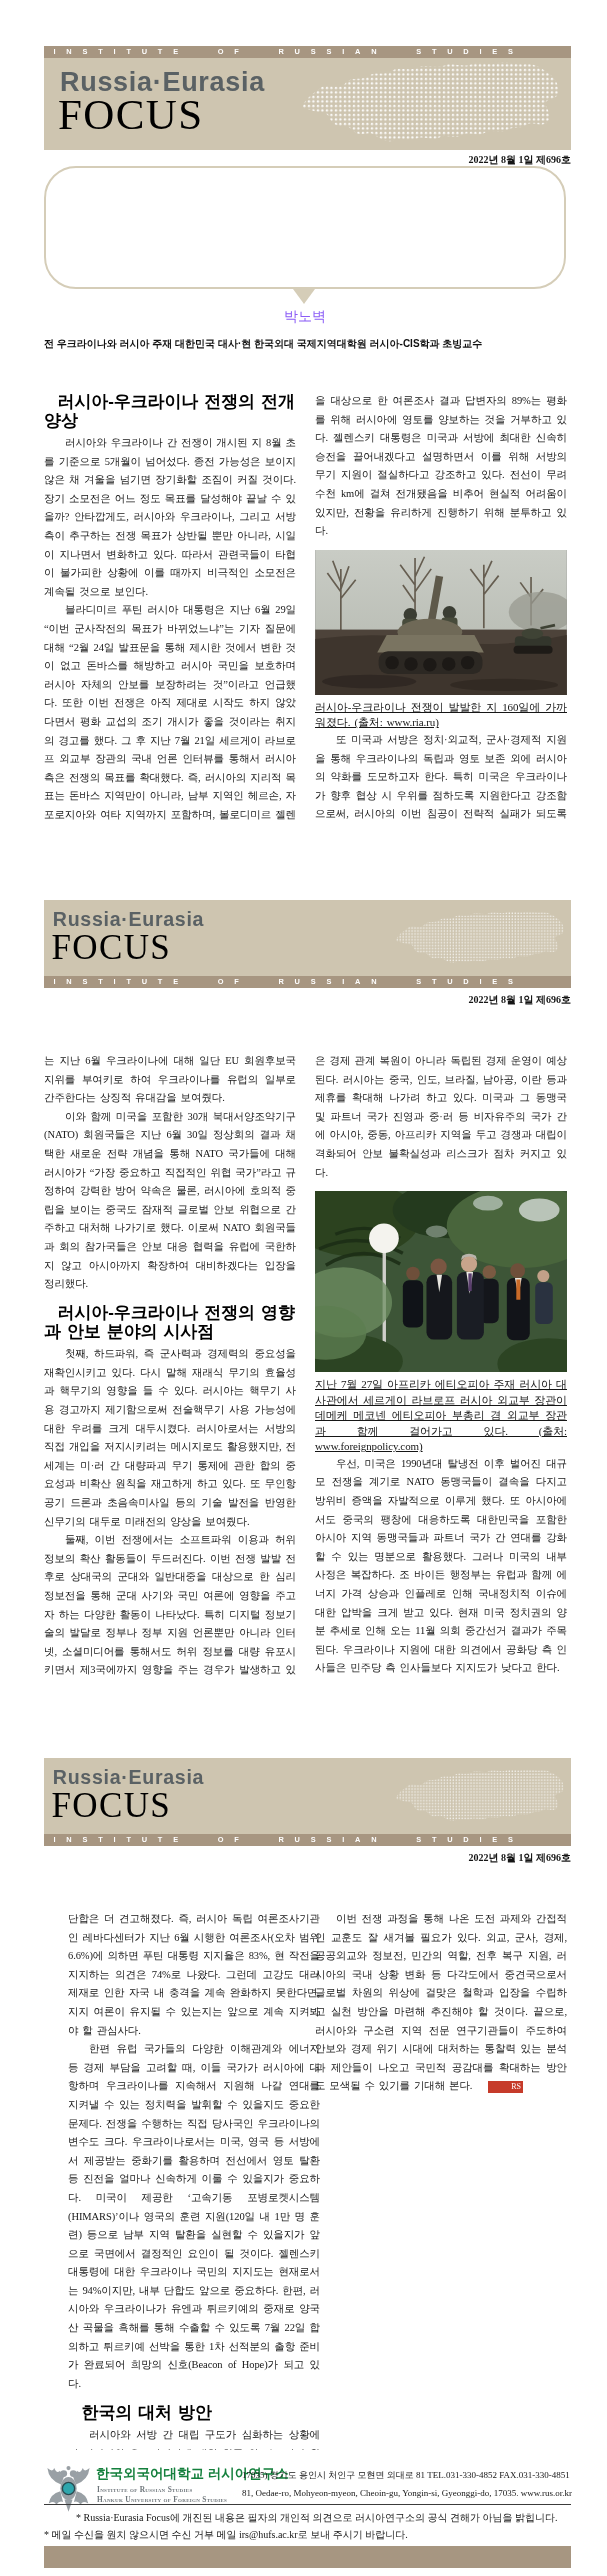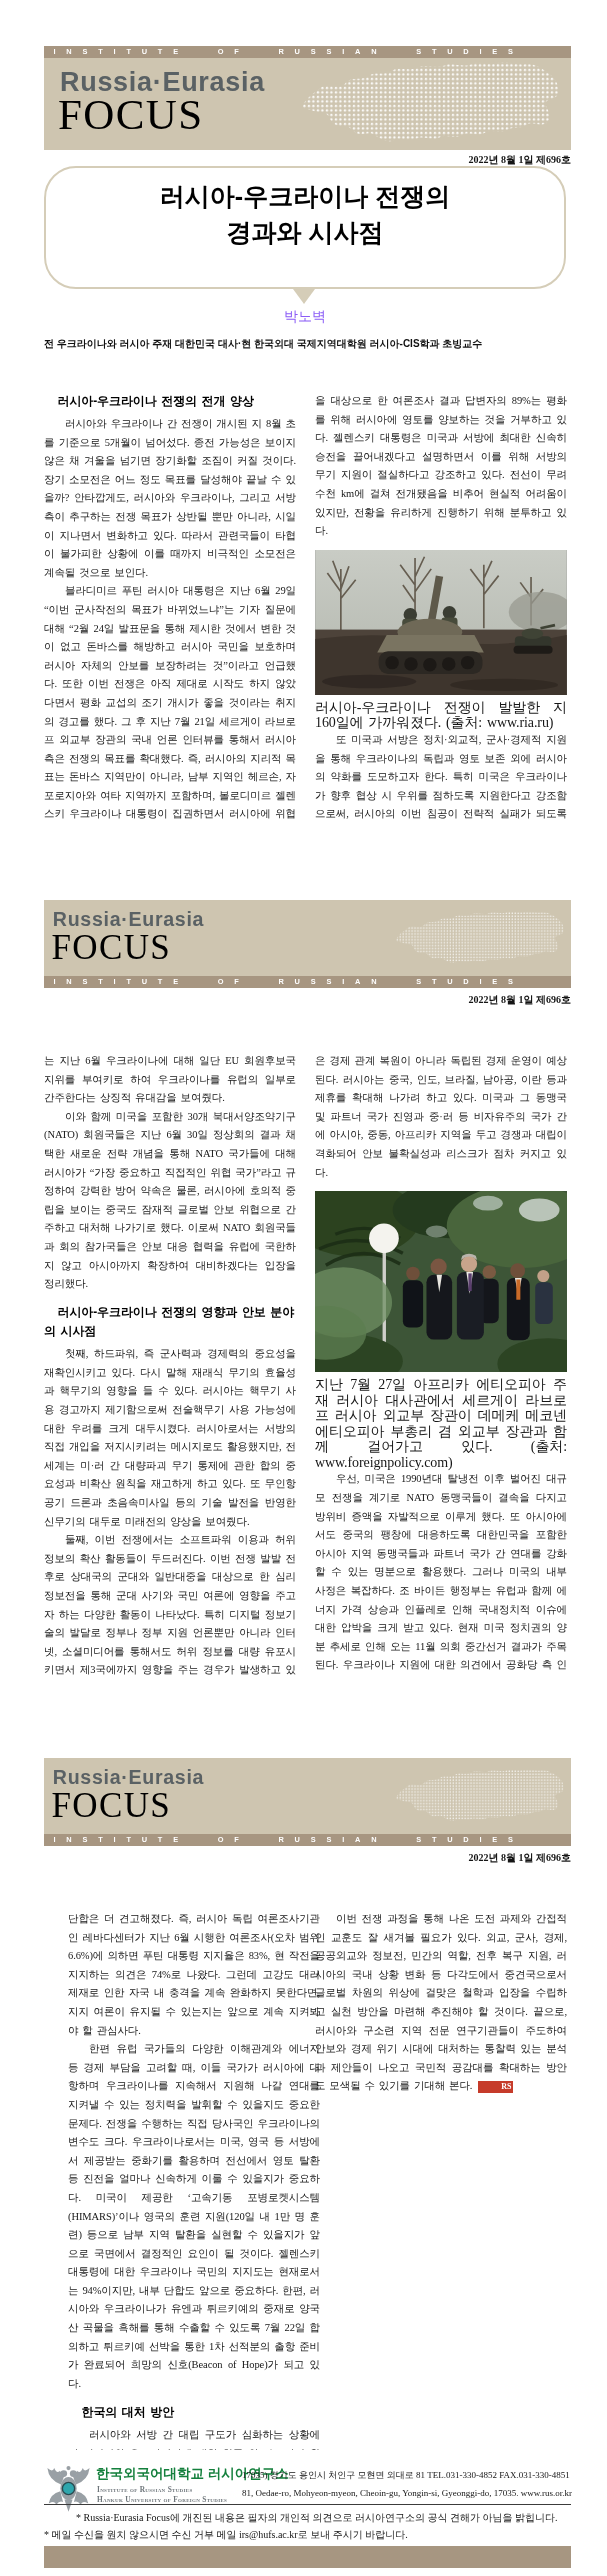--- a/index.html
+++ b/index.html
@@ -35,27 +35,27 @@
   .author { position:absolute; left:44px; top:308px; width:522px; text-align:center;
             font-family:"Liberation Sans",sans-serif; font-weight:normal; font-size:14px; color:#8b5cf6; }
   .affiliation { position:absolute; left:44px; top:337px; width:522px; 
                  font-family:"Liberation Sans",sans-serif; font-weight:700; font-size:10px; color:#111; }
 
   
   .col { position:absolute; width:252px; text-align:justify; font-size:10.5px; line-height:18.6px;
          letter-spacing:-0.1px; word-spacing:1.4px; overflow:hidden; color:#161616; }
   .col p { margin:0; }
   .indent { text-indent:21px; }
-  .col-heading { font-family:"Liberation Sans",sans-serif; font-weight:bold; font-size:12px; color:#000;
+  .col-heading { font-family:"Liberation Sans",sans-serif; font-weight:bold; font-size:17px; color:#000;
                  margin:0 0 4px 0; text-indent:13.5px; text-align:left; line-height:19px; }
   .col-heading.mid { margin-top:9.5px; }
   .photo { display:block; margin:8.8px 0 5.4px 0; background:#888; }
-  .caption { font-size:14px; line-height:15.5px; text-align:justify; margin:0 0 5.4px 0; text-indent:0; }
+  .caption { font-size:11px; line-height:15.5px; text-align:justify; margin:0 0 5.4px 0; text-indent:0;text-decoration:underline; }
   .endmark { display:inline-block; background:#c63b2a; color:#fff; font-family:"Liberation Serif",serif;
-             font-size:8px; font-weight:bold; padding:2px 2px 1.4px 2px; line-height:1; margin-left:6px; }
+             font-size:8px; font-weight:normal; padding:2px 2px 1.4px 2px; line-height:1; margin-left:16px; }
 
   
   .footer-logo { position:absolute; left:46px; top:747px; }
   .f-org-kr { position:absolute; left:96px; top:748px; color:#15803d; font-family:"Liberation Sans",sans-serif;
               font-weight:bold; font-size:13.5px; white-space:nowrap; }
   .f-org-en { position:absolute; left:97px; top:768px; color:#6e757a; font-size:7.4px; line-height:10px;
               font-family:"Liberation Serif",serif; letter-spacing:0.3px; font-variant:small-caps; font-weight:bold; }
   .f-addr { position:absolute; left:242px; top:749px; font-size:9px; line-height:18px; white-space:nowrap; }
   .footer-line { position:absolute; left:44px; top:787px; width:527px; border-top:1.4px solid #3c3c3c; }
   .note1 { position:absolute; left:44px; top:794px; width:527px; font-size:10px;margin-left:32px; }
@@ -82,24 +82,20 @@
             </pattern>
           </defs>
           <path fill="url(#dotsP)" d="M8,72 C14,58 28,52 36,44 C48,36 60,48 72,40 C80,26 96,34 108,28 C118,18 132,26 144,20 C156,10 170,20 184,14 C198,6 214,16 228,10 C240,4 256,14 270,8 C284,2 298,12 312,6 C324,2 338,10 352,8 C366,6 380,14 392,24 C402,32 408,44 404,56 C398,64 388,60 384,70 C390,80 396,92 386,100 C374,106 366,96 356,102 C346,110 336,104 326,110 C314,118 304,108 292,114 C280,122 268,112 256,118 C244,126 232,116 220,122 C208,128 196,118 184,124 C172,130 160,120 150,126 C140,132 128,124 118,118 C110,112 102,120 92,116 C84,112 80,102 70,104 C60,106 52,100 48,90 C44,80 32,84 22,80 C12,76 6,78 8,72 Z"></path>
         </svg>
       </div>
     </div>
     <div class="issue-date" style="top:153px;">2022년 8월 1일 제696호</div>
 
     <div class="title-box"></div>
     <div class="title-pointer"></div>
-    <div class="title-text">
-      <div>러시아-우크라이나 전쟁의</div>
-      <div>경과와 시사점</div>
-    </div>
     <div class="author">박노벽</div>
     <div class="affiliation">전 우크라이나와 러시아 주재 대한민국 대사·현 한국외대 국제지역대학원 러시아-CIS학과 초빙교수</div>
 
     <div class="col" style="left:44px; top:392px; height:429px;">
       <h3 class="col-heading">러시아-우크라이나 전쟁의 전개 양상</h3>
       <p class="indent">러시아와 우크라이나 간 전쟁이 개시된 지 8월 초를 기준으로 5개월이 넘어섰다. 종전 가능성은 보이지 않은 채 겨울을 넘기면 장기화할 조짐이 커질 것이다. 장기 소모전은 어느 정도 목표를 달성해야 끝날 수 있을까? 안타깝게도, 러시아와 우크라이나, 그리고 서방측이 추구하는 전쟁 목표가 상반될 뿐만 아니라, 시일이 지나면서 변화하고 있다. 따라서 관련국들이 타협이 불가피한 상황에 이를 때까지 비극적인 소모전은 계속될 것으로 보인다.</p>
       <p class="indent">블라디미르 푸틴 러시아 대통령은 지난 6월 29일 “이번 군사작전의 목표가 바뀌었느냐”는 기자 질문에 대해 “2월 24일 발표문을 통해 제시한 것에서 변한 것이 없고 돈바스를 해방하고 러시아 국민을 보호하며 러시아 자체의 안보를 보장하려는 것”이라고 언급했다. 또한 이번 전쟁은 아직 제대로 시작도 하지 않았다면서 평화 교섭의 조기 개시가 좋을 것이라는 취지의 경고를 했다. 그 후 지난 7월 21일 세르게이 라브로프 외교부 장관의 국내 언론 인터뷰를 통해서 러시아 측은 전쟁의 목표를 확대했다. 즉, 러시아의 지리적 목표는 돈바스 지역만이 아니라, 남부 지역인 헤르손, 자포로지아와 여타 지역까지 포함하며, 볼로디미르 젤렌스키 우크라이나 대통령이 집권하면서 러시아에 위협이 되는 무기가 존재하는 상황을 받아들일 수 없다고 강조했다. 이로써 러시아는 앞으로 우크라이나 남부 영토까지 병합하고자 하며 우크라이나의 현 지도부는 인정하지 않을 것이라는 입장을 밝혀서 전쟁의 양상은 더 심각한 국면으로 빠져들고 있다.</p>
 
     </div>
 

